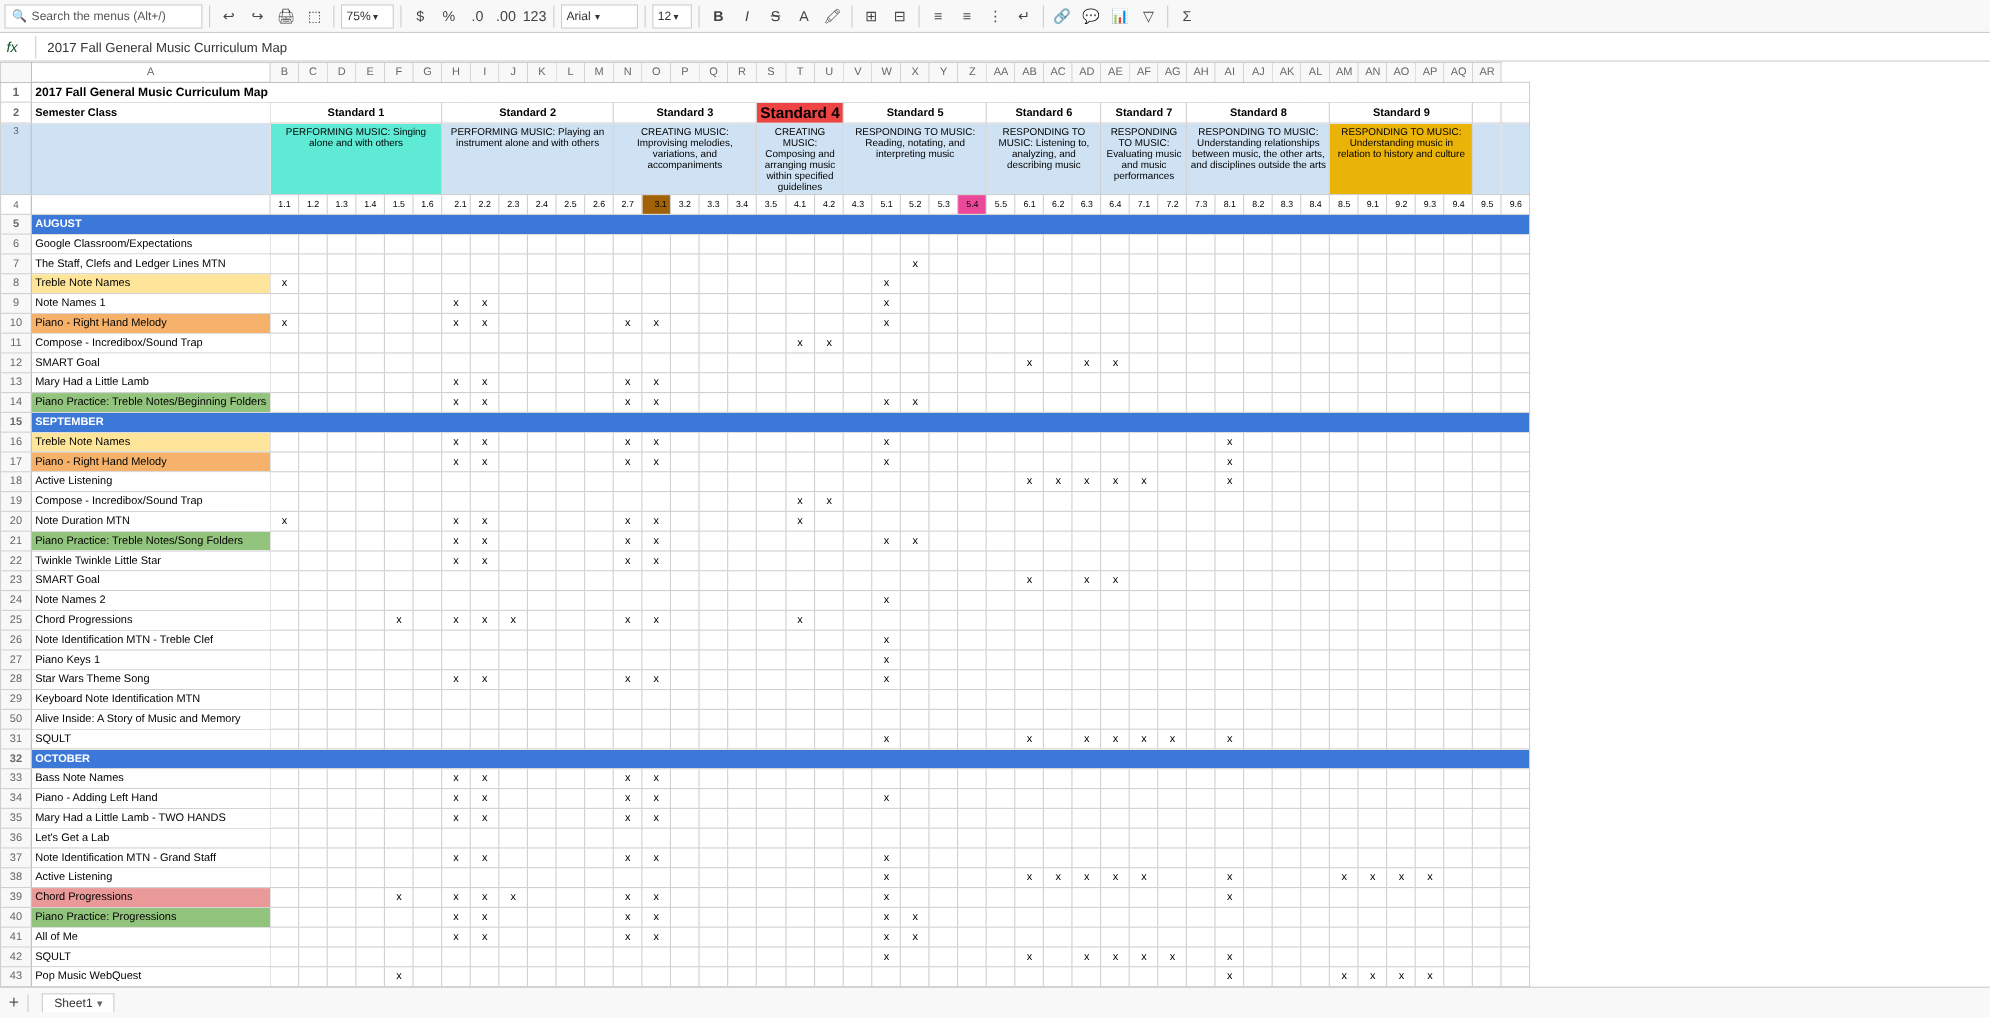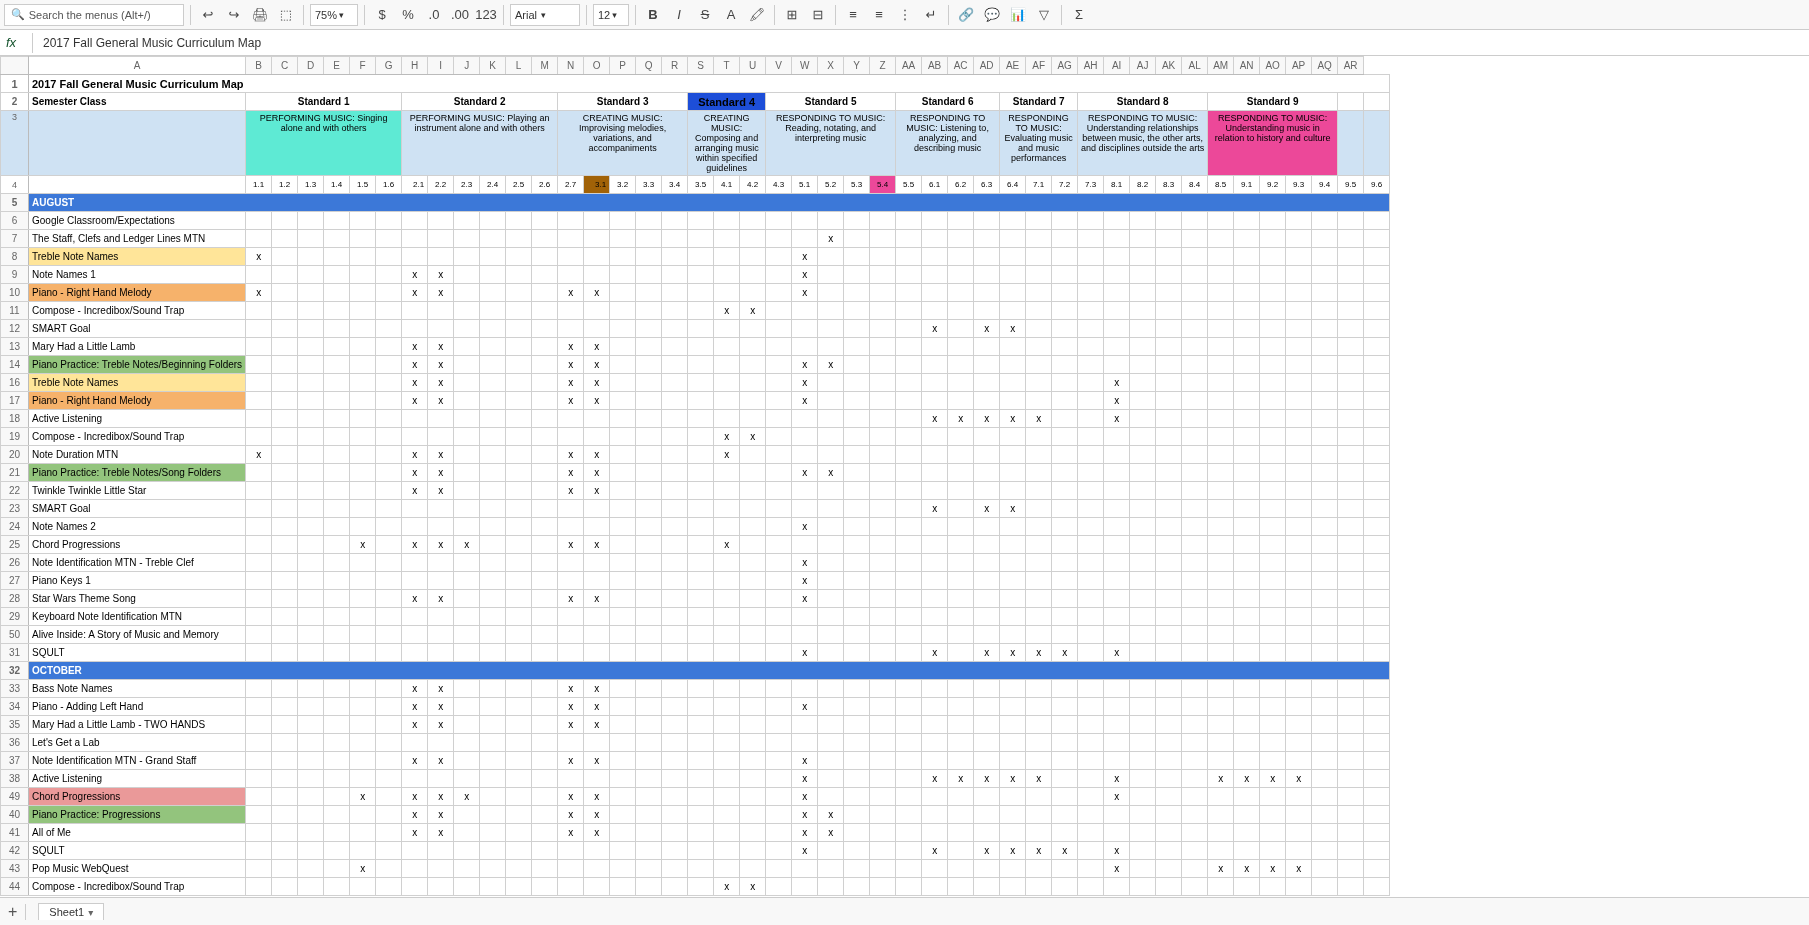--- a/index.html
+++ b/index.html
@@ -232,41 +232,41 @@
       <tr class="title-row">
             <td class="row-num">1</td>
             <td class="col-a" colspan="45" style="background:#fff;font-weight:bold;font-size:11px;color:#000">2017 Fall General Music Curriculum Map</td>
           </tr>
           <tr class="header-row">
             <td class="row-num">2</td>
             <td class="col-a" style="font-weight:bold;background:#fff">Semester Class</td>
             <td class="col-std" colspan="6" style="background:#fff;font-weight:bold;font-size:10px">Standard 1</td>
             <td class="col-std" colspan="6" style="background:#fff;font-weight:bold;font-size:10px">Standard 2</td>
             <td class="col-std" colspan="5" style="background:#fff;font-weight:bold;font-size:10px">Standard 3</td>
-            <td class="col-std" colspan="3" style="background:#1d4ed8;font-weight:bold;font-size:11px">Standard 4</td>
+            <td class="col-std" colspan="3" style="background:#ef4444;font-weight:bold;font-size:14px">Standard 4</td>
             <td class="col-std" colspan="5" style="background:#fff;font-weight:bold;font-size:10px">Standard 5</td>
             <td class="col-std" colspan="4" style="background:#fff;font-weight:bold;font-size:10px">Standard 6</td>
             <td class="col-std" colspan="3" style="background:#fff;font-weight:bold;font-size:10px">Standard 7</td>
             <td class="col-std" colspan="5" style="background:#fff;font-weight:bold;font-size:10px">Standard 8</td>
             <td class="col-std" colspan="5" style="background:#fff;font-weight:bold;font-size:10px">Standard 9</td>
             <td class="col-std"></td>
             <td class="col-std"></td>
           </tr>
           <tr class="std-desc-row">
             <td class="row-num">3</td>
             <td class="col-a" style="background:#cfe2f3"></td>
             <td class="col-std" colspan="6" style="background:#5eead4;font-size:9px;white-space:normal;vertical-align:top;height:50px;padding:2px">PERFORMING MUSIC: Singing alone and with others</td>
             <td class="col-std" colspan="6" style="background:#cfe2f3;font-size:9px;white-space:normal;vertical-align:top;height:50px;padding:2px">PERFORMING MUSIC: Playing an instrument alone and with others</td>
             <td class="col-std" colspan="5" style="background:#cfe2f3;font-size:9px;white-space:normal;vertical-align:top;height:50px;padding:2px">CREATING MUSIC: Improvising melodies, variations, and accompaniments</td>
             <td class="col-std" colspan="3" style="background:#cfe2f3;font-size:9px;white-space:normal;vertical-align:top;height:50px;padding:2px">CREATING MUSIC: Composing and arranging music within specified guidelines</td>
             <td class="col-std" colspan="5" style="background:#cfe2f3;font-size:9px;white-space:normal;vertical-align:top;height:50px;padding:2px">RESPONDING TO MUSIC: Reading, notating, and interpreting music</td>
             <td class="col-std" colspan="4" style="background:#cfe2f3;font-size:9px;white-space:normal;vertical-align:top;height:50px;padding:2px">RESPONDING TO MUSIC: Listening to, analyzing, and describing music</td>
             <td class="col-std" colspan="3" style="background:#cfe2f3;font-size:9px;white-space:normal;vertical-align:top;height:50px;padding:2px">RESPONDING TO MUSIC: Evaluating music and music performances</td>
             <td class="col-std" colspan="5" style="background:#cfe2f3;font-size:9px;white-space:normal;vertical-align:top;height:50px;padding:2px">RESPONDING TO MUSIC: Understanding relationships between music, the other arts, and disciplines outside the arts</td>
-            <td class="col-std" colspan="5" style="background:#ec4899;font-size:9px;white-space:normal;vertical-align:top;height:50px;padding:2px">RESPONDING TO MUSIC: Understanding music in relation to history and culture</td>
+            <td class="col-std" colspan="5" style="background:#eab308;font-size:9px;white-space:normal;vertical-align:top;height:50px;padding:2px">RESPONDING TO MUSIC: Understanding music in relation to history and culture</td>
             <td class="col-std" style="background:#cfe2f3"></td>
             <td class="col-std" style="background:#cfe2f3"></td>
           </tr>
           <tr class="std-num-row">
             <td class="row-num">4</td>
             <td class="col-a"></td>
             <td class="col-std" style="font-size:8px;text-align:center;background:#fff">1.1</td>
             <td class="col-std" style="font-size:8px;text-align:center;background:#fff">1.2</td>
             <td class="col-std" style="font-size:8px;text-align:center;background:#fff">1.3</td>
             <td class="col-std" style="font-size:8px;text-align:center;background:#fff">1.4</td>
@@ -740,20 +740,24 @@
             <td class="col-std x-mark"></td>
             <td class="col-std x-mark"></td>
             <td class="col-std x-mark"></td>
             <td class="col-std x-mark"></td>
             <td class="col-std x-mark"></td>
             <td class="col-std x-mark"></td>
             <td class="col-std x-mark"></td>
             <td class="col-std x-mark"></td>
             <td class="col-std x-mark"></td>
           </tr>
+          <tr class="section-header">
+            <td class="row-num">15</td>
+            <td class="col-a" colspan="45" style="background:#3c78d8;color:white;font-weight:bold">SEPTEMBER</td>
+          </tr>
           <tr>
             <td class="row-num">16</td>
             <td class="col-a" style="background:#ffe599">Treble Note Names</td>
             <td class="col-std x-mark"></td>
             <td class="col-std x-mark"></td>
             <td class="col-std x-mark"></td>
             <td class="col-std x-mark"></td>
             <td class="col-std x-mark"></td>
             <td class="col-std x-mark"></td>
             <td class="col-std x-mark">x</td>
@@ -1801,21 +1805,21 @@
             <td class="col-std x-mark"></td>
             <td class="col-std x-mark">x</td>
             <td class="col-std x-mark">x</td>
             <td class="col-std x-mark">x</td>
             <td class="col-std x-mark">x</td>
             <td class="col-std x-mark"></td>
             <td class="col-std x-mark"></td>
             <td class="col-std x-mark"></td>
           </tr>
           <tr>
-            <td class="row-num">49</td>
+            <td class="row-num">39</td>
             <td class="col-a" style="background:#ea9999">Chord Progressions</td>
             <td class="col-std x-mark"></td>
             <td class="col-std x-mark"></td>
             <td class="col-std x-mark"></td>
             <td class="col-std x-mark"></td>
             <td class="col-std x-mark">x</td>
             <td class="col-std x-mark"></td>
             <td class="col-std x-mark">x</td>
             <td class="col-std x-mark">x</td>
             <td class="col-std x-mark">x</td>

